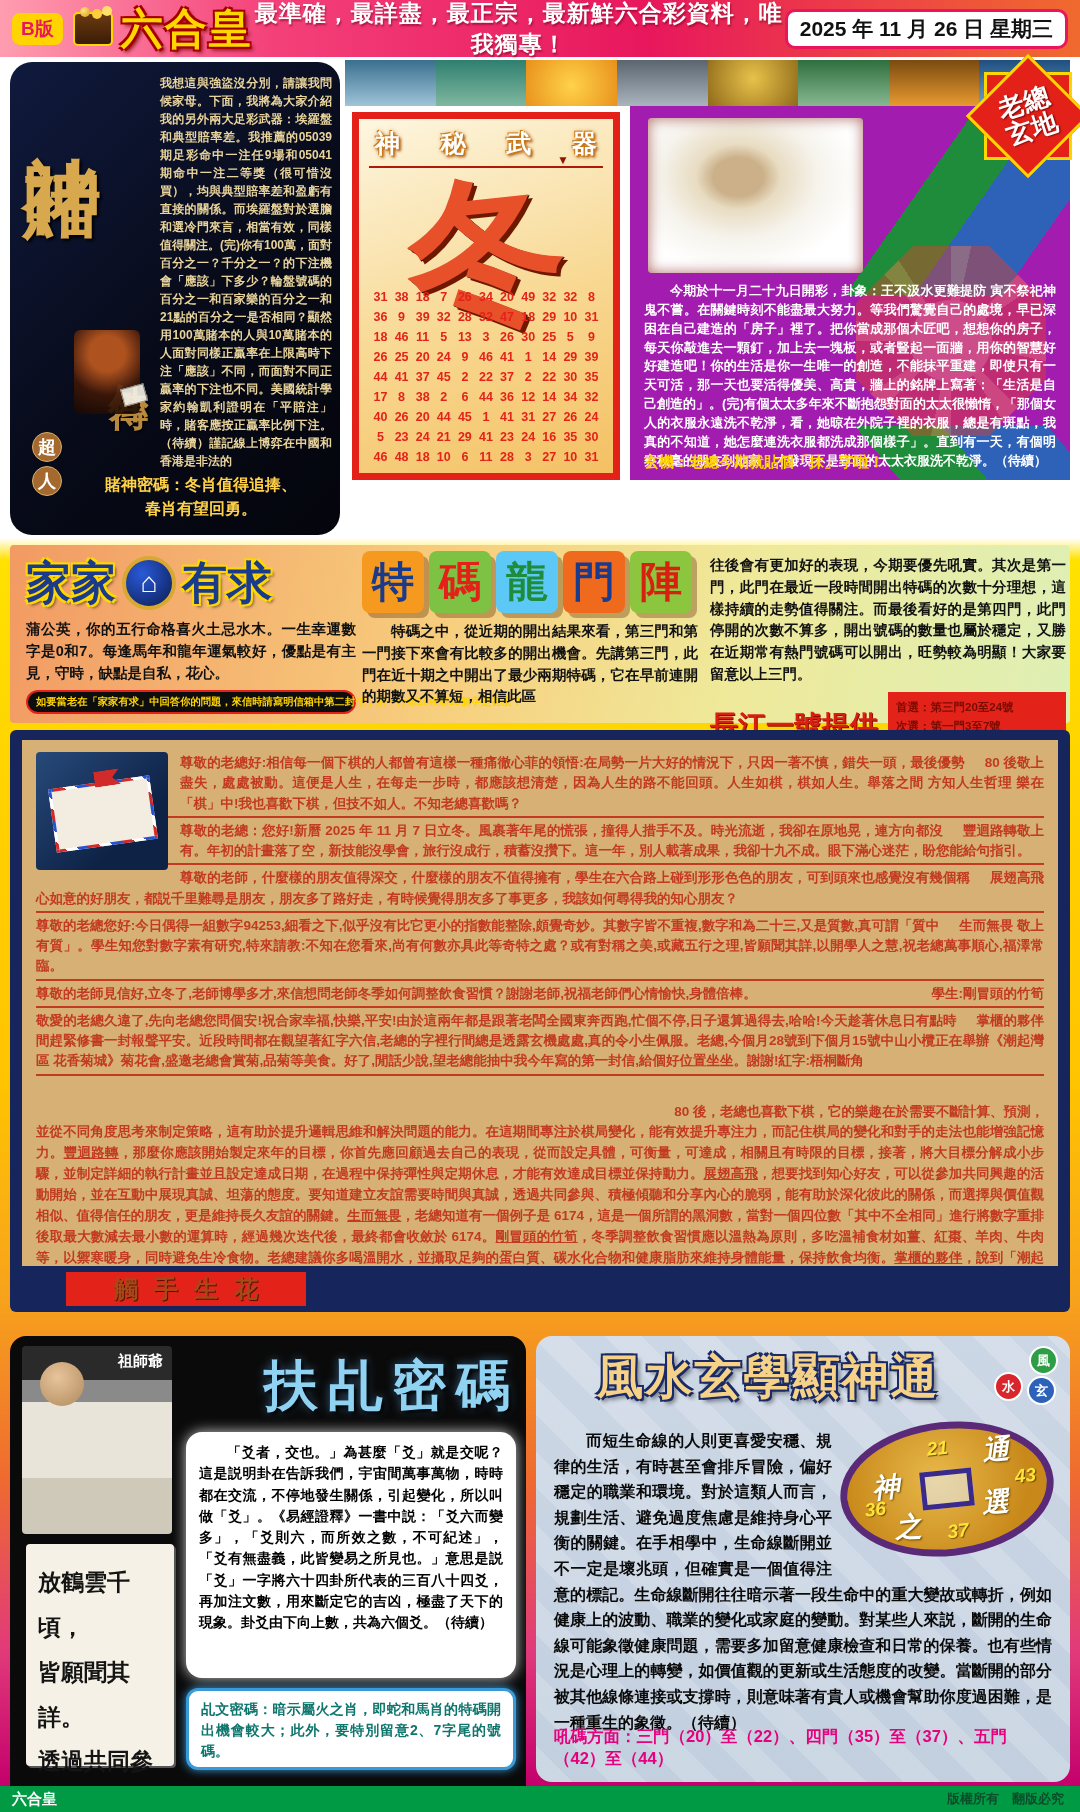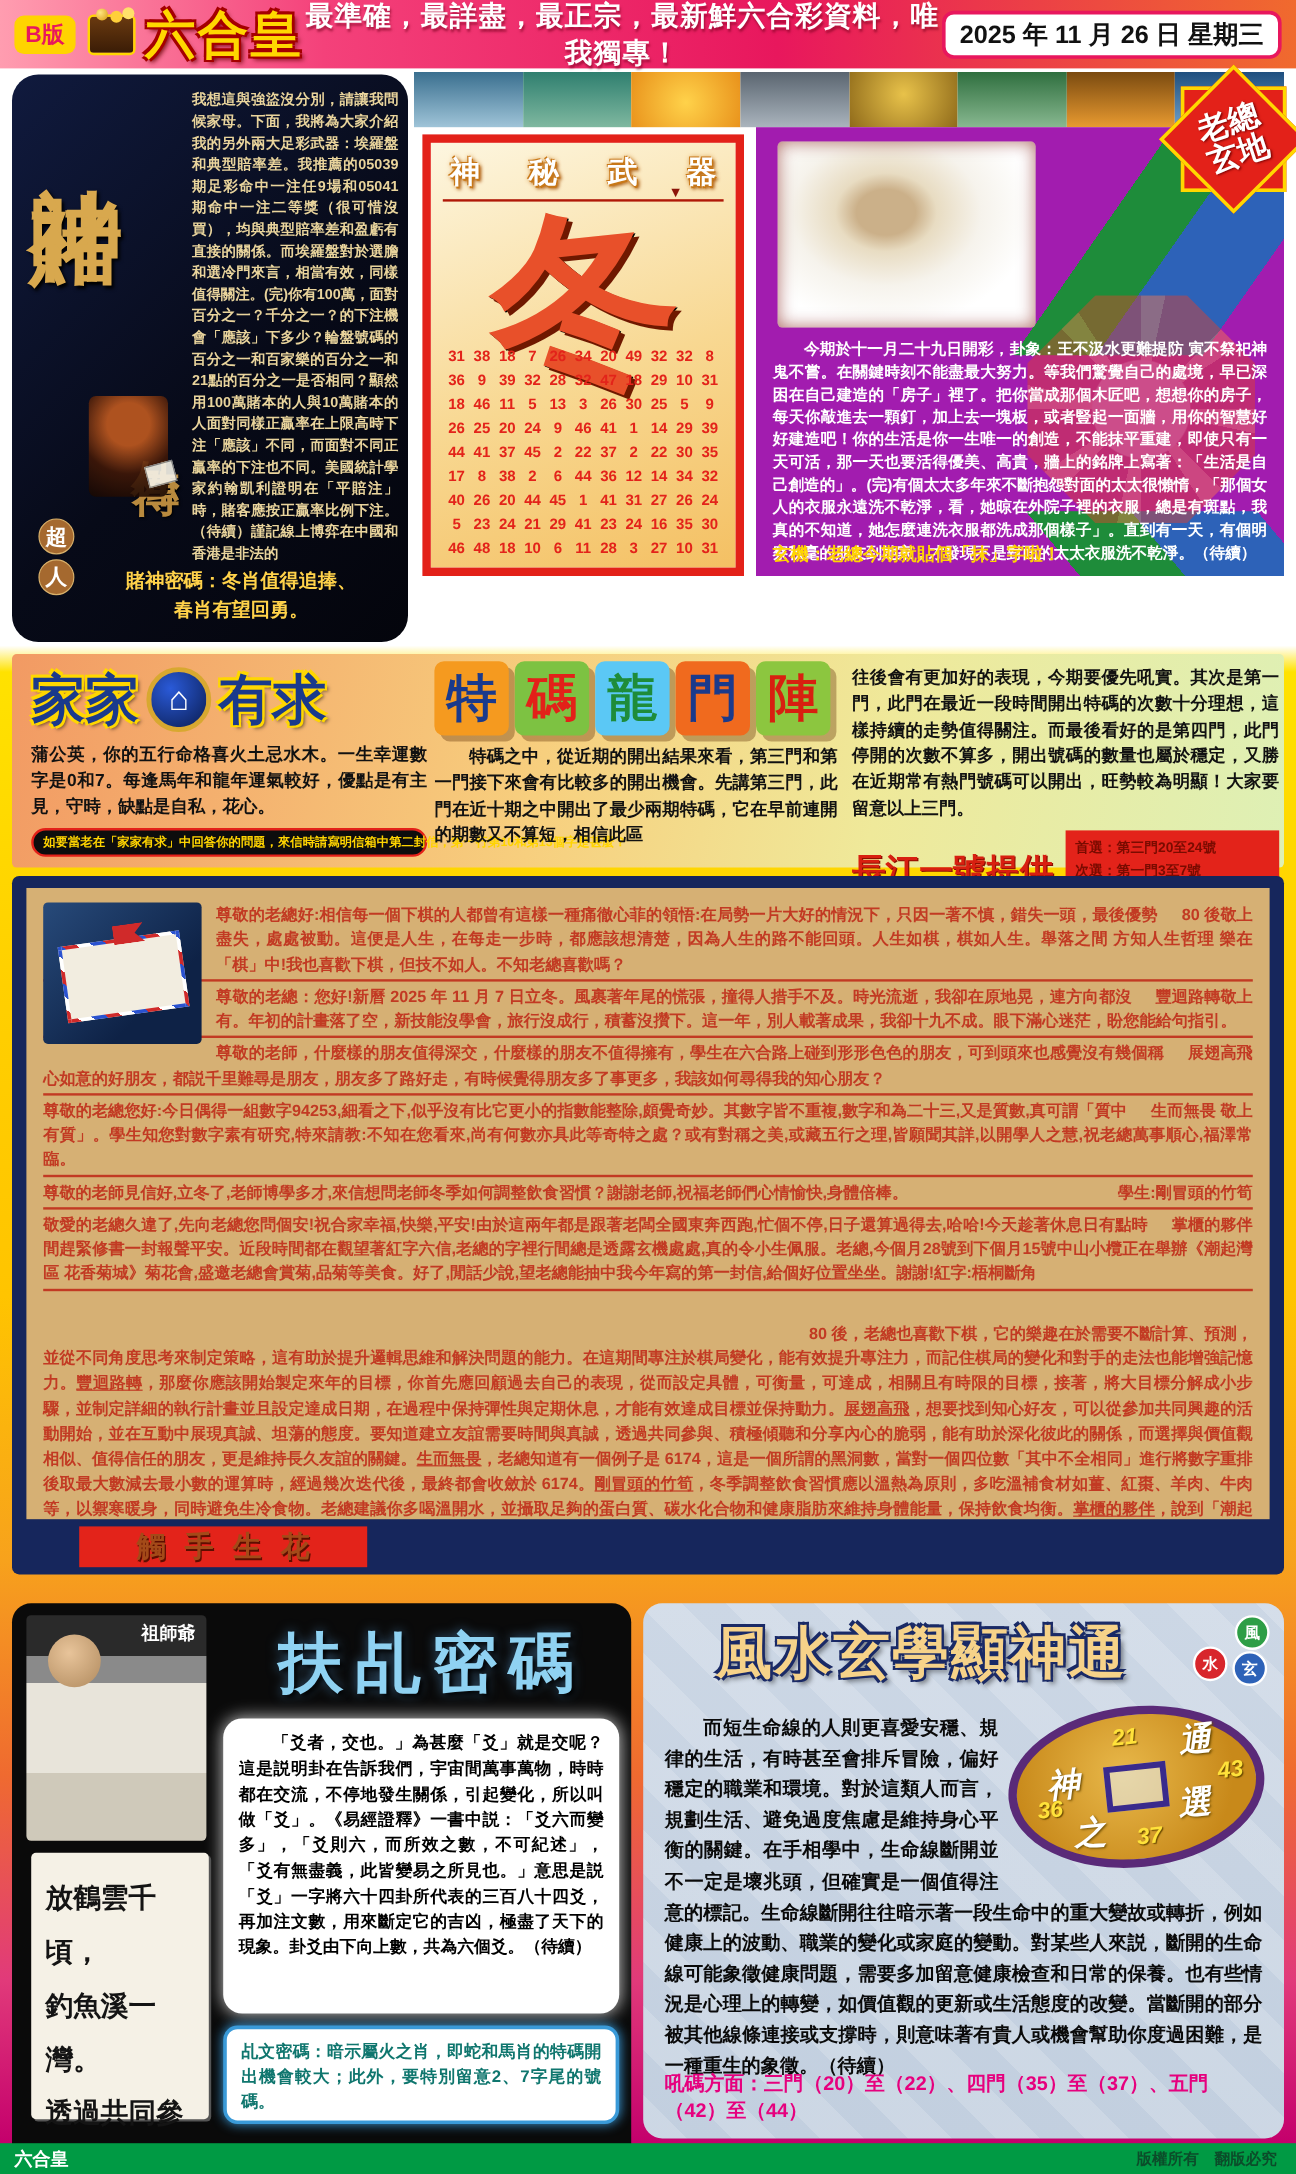--- a/index.html
+++ b/index.html
@@ -128,21 +128,21 @@
   .touch-box { position:absolute; left:56px; bottom:6px; width:240px; height:34px; background:#e3231a;
     display:flex; align-items:center; justify-content:center; color:#a34a18; font-weight:bold; font-size:24px;
     letter-spacing:16px; font-family:"DejaVu Serif", serif; text-shadow:1px 1px 0 #5e0d00; padding-left:16px; }
   
   .fuji { position:absolute; left:10px; top:1336px; width:516px; height:512px; background:#0a0a0a; border-radius:16px; overflow:hidden; }
   .fuji-photo { position:absolute; left:12px; top:10px; width:150px; height:188px;
     background:linear-gradient(180deg,#2a2a2a 0 18%, #8a8a8a 18% 30%, #e8e4da 30% 70%, #cfc9ba 70% 100%); border-radius:4px; }
   .fuji-photo::before { content:""; position:absolute; left:18px; top:16px; width:44px; height:44px; border-radius:50%;
     background:radial-gradient(circle at 40% 35%,#e8c49a,#b08a5e); }
   .fuji-caption { position:absolute; left:108px; top:16px; color:#fff; font-weight:bold; font-size:15px; z-index:3; }
-  .fuji-title { position:absolute; left:190px; top:14px; width:320px; text-align:center; font-family:"DejaVu Serif", serif;
+  .fuji-title { position:absolute; left:190px; top:14px; width:320px; text-align:right; font-family:"DejaVu Serif", serif;
     font-weight:bold; font-size:54px; color:#8fd2f2; letter-spacing:10px; text-shadow:3px 3px 4px #000, 0 0 10px rgba(90,160,220,.6); }
   .fuji-article { position:absolute; left:176px; top:96px; width:330px; height:246px; background:#fff; border-radius:16px;
     padding:10px 13px; font-size:14px; font-weight:bold; color:#000; line-height:1.52; text-align:justify;
     box-shadow:0 0 14px rgba(255,255,255,.8); text-indent:2em; }
   .fuji-poem { position:absolute; left:16px; top:208px; width:148px; height:222px; background:#f5f1e6; border-radius:4px;
     padding:16px 12px; font-family:"DejaVu Serif", serif; font-weight:bold; font-size:23px; color:#141414; line-height:1.95;
     box-shadow:2px 2px 0 #555; }
   .fuji-code { position:absolute; left:176px; top:352px; width:330px; height:82px; background:#fff; border:3px solid #3a9ad8;
     border-radius:12px; box-shadow:0 0 10px #3a9ad8; padding:8px 12px; font-size:14px; font-weight:bold; color:#0f766e;
     line-height:1.5; text-align:justify; }
@@ -412,21 +412,21 @@
   <div class="touch-box">觸手生花</div>
 </div>
 
 <div class="fuji">
   <div class="fuji-photo"></div>
   <div class="fuji-caption">祖師爺</div>
   <div class="fuji-title">扶乩密碼</div>
   <div class="fuji-article">「爻者，交也。」為甚麼「爻」就是交呢？這是説明卦在告訴我們，宇宙間萬事萬物，時時都在交流，不停地發生關係，引起變化，所以叫做「爻」。《易經證釋》一書中説：「爻六而變多」，「爻則六，而所效之數，不可紀述」，「爻有無盡義，此皆變易之所見也。」意思是説「爻」一字將六十四卦所代表的三百八十四爻，再加注文數，用來斷定它的吉凶，極盡了天下的現象。卦爻由下向上數，共為六個爻。（待續）</div>
   <div class="fuji-poem">
     <div>放鶴雲千頃，</div>
-    <div>釣魚溪一灣。</div>
+    <div>皆願聞其詳。</div>
     <div>透過共同參與</div>
 
   </div>
   <div class="fuji-code">乩文密碼：暗示屬火之肖，即蛇和馬肖的特碼開出機會較大；此外，要特別留意2、7字尾的號碼。</div>
 </div>
 
 <div class="fs">
   <div class="fs-title">風水玄學顯神通</div>
   <div class="fs-badges">
     <div class="b" style="right: 0px; top: 0px; background: rgb(46, 158, 70);">風</div>

